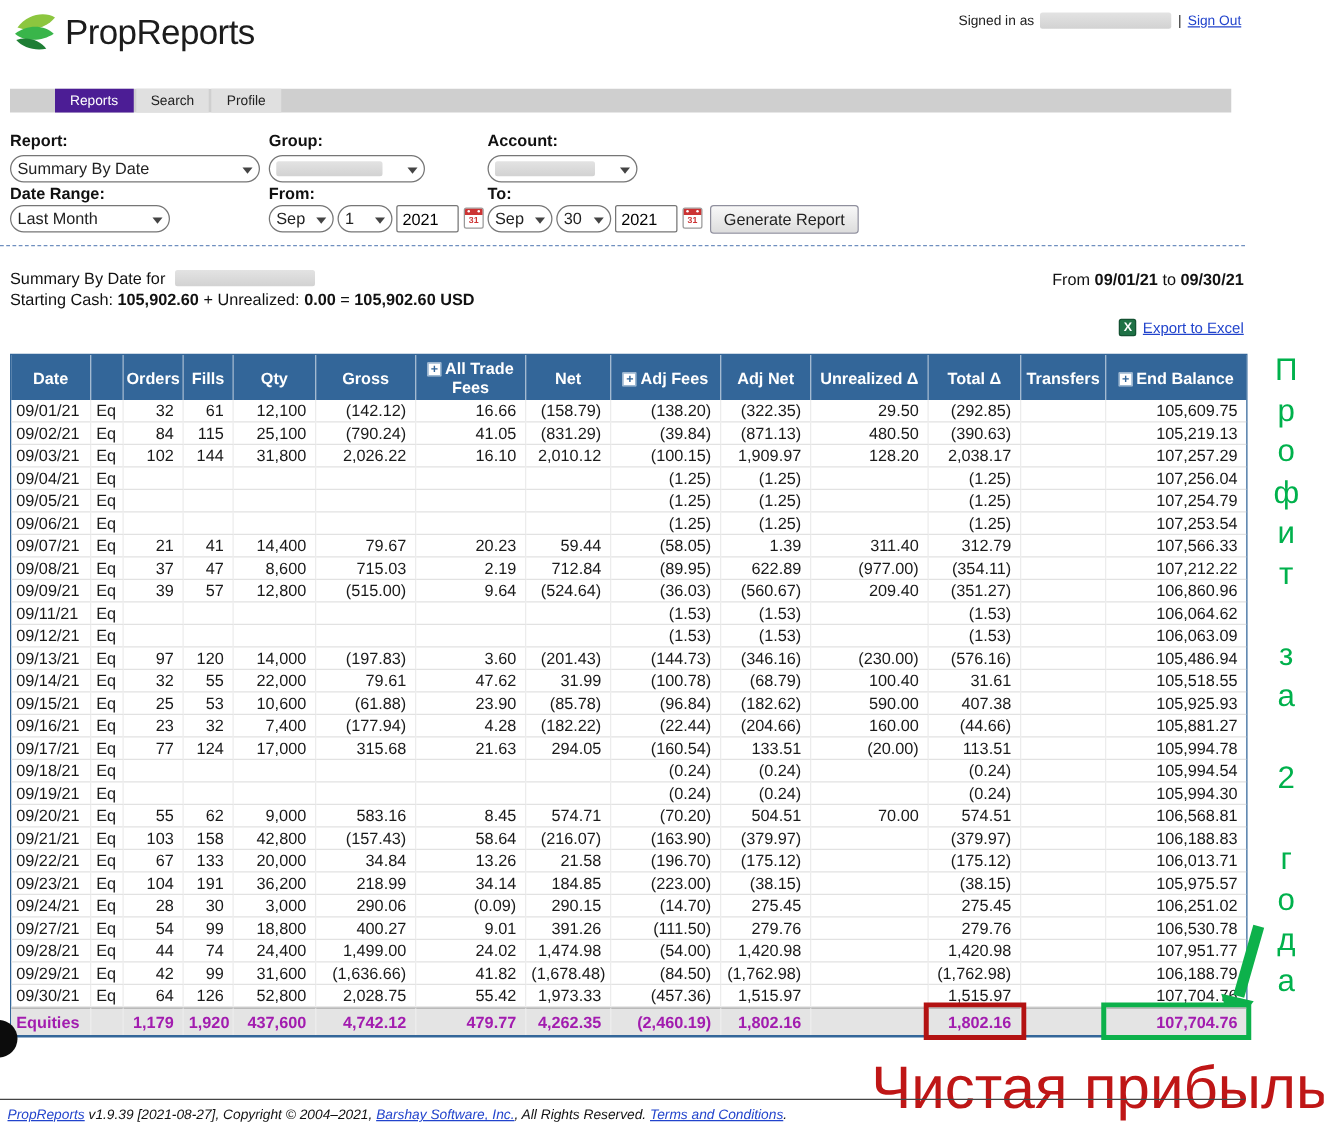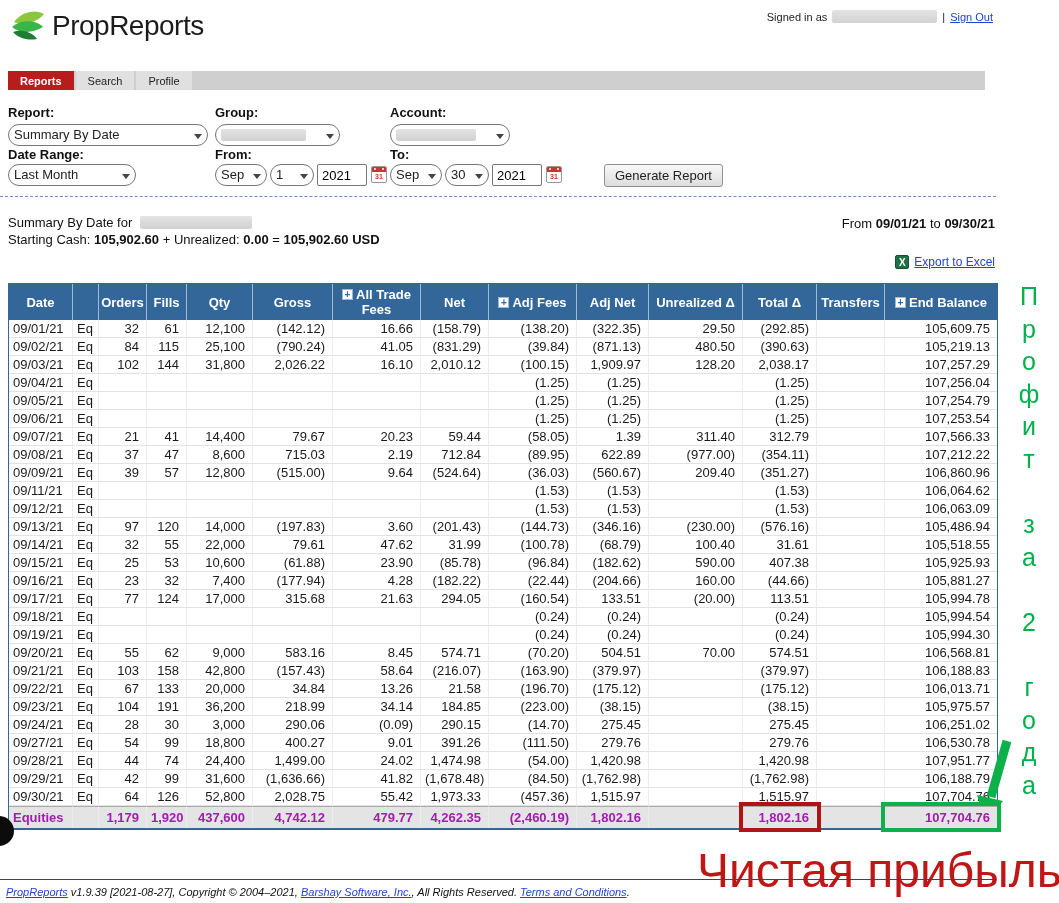--- a/index.html
+++ b/index.html
@@ -15,37 +15,37 @@
   .logo-text { font-size:28px; font-weight:500; color:#1c1c1c; letter-spacing:-0.5px; margin-left:2px; }
   .signedin { right:66px; top:10px; display:flex; align-items:center; gap:5px; font-size:11px; color:#222; }
   .redact { background:linear-gradient(#e3e3e3,#d2d2d2); border-radius:2px; display:inline-block; }
   .signedin .redact { width:105px; height:13px; }
   a.link { color:#2244cc; text-decoration:underline; cursor:pointer; }
   .signedin a { font-size:11px; }
 
   
   .tabbar { left:8px; top:71px; width:977px; height:19px; background:#cfcfcf; display:flex; gap:2px; }
   .tab { height:19px; padding:0 12px; font-size:11px; display:flex; align-items:center; background:#e0e0e0; color:#222; cursor:pointer; }
-  .tab.active { background:#b91c1c; color:#fff; font-weight:bold; }
+  .tab.active { background:#4c1d95; color:#fff; font-weight:normal;margin-left:36px; }
 
   
   .flabel { font-size:13px; font-weight:bold; color:#111; }
   .sel { border:1px solid #767676; border-radius:11px; background:#fff; height:22px; font-size:13px;
          padding:2px 18px 2px 5px; position:absolute; white-space:nowrap; overflow:hidden; cursor:pointer; }
   .sel .chev { position:absolute; right:5px; top:9px; width:0; height:0;
                border-left:4px solid transparent; border-right:4px solid transparent; border-top:5px solid #444; }
   .txtin { border:1px solid #767676; border-radius:2px; height:22px; font-size:13px; padding:2px 4px;
            font-family:"Liberation Sans",sans-serif; position:absolute; }
   .cal { width:16px; height:17px; border:1px solid #999; border-radius:2px; background:#fff; position:absolute; cursor:pointer; }
   .cal .caltop { height:5px; background:#cc3333; border-radius:1px 1px 0 0; display:flex; justify-content:space-between; padding:1px 2px; }
   .cal .caltop i { width:2px; height:2px; background:#fff; border-radius:50%; }
   .cal .calnum { font-size:7px; color:#cc3333; text-align:center; line-height:10px; font-weight:bold; }
   .btn { border:1px solid #8f8f9d; border-radius:3px; background:linear-gradient(#f8f8f8,#dddddd);
          font-size:13px; color:#222; padding:0 10px; height:23px; position:absolute; cursor:pointer;
-         font-family:"Liberation Sans",sans-serif;margin-left:36px; }
+         font-family:"Liberation Sans",sans-serif; }
   .dashsep { left:0; top:196px; width:996px; border-top:1px dashed #6f8fbf; }
 
   
   .sum13 { font-size:13px; color:#111; }
   .b { font-weight:bold; }
   .export { right:64px; top:255px; display:flex; align-items:center; gap:5px; font-size:12px; }
   .xlicon { width:14px; height:14px; background:#1e7145; border-radius:2px; color:#fff; font-size:10px; font-weight:bold;
             display:flex; align-items:center; justify-content:center; border:1px solid #145232; }
 
   

